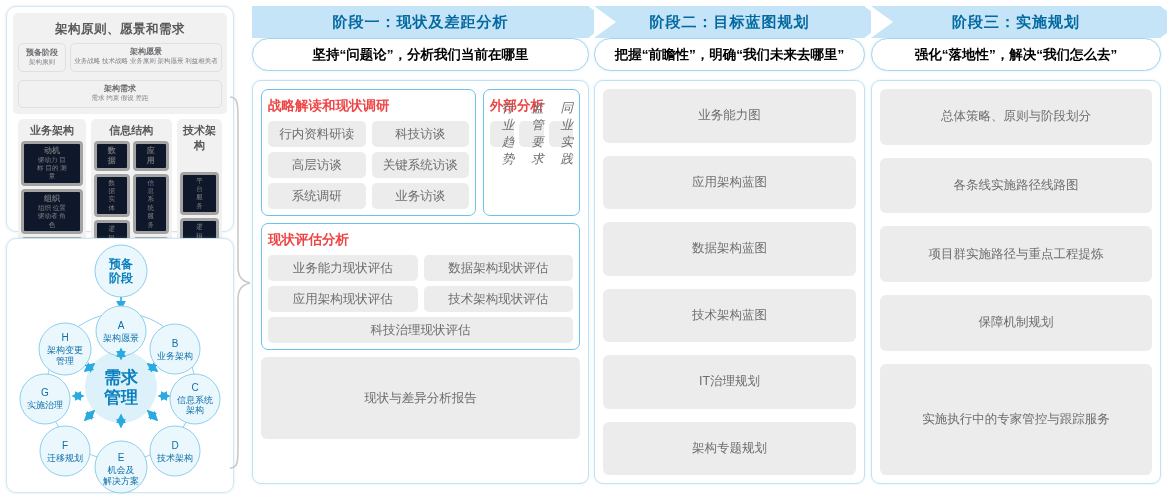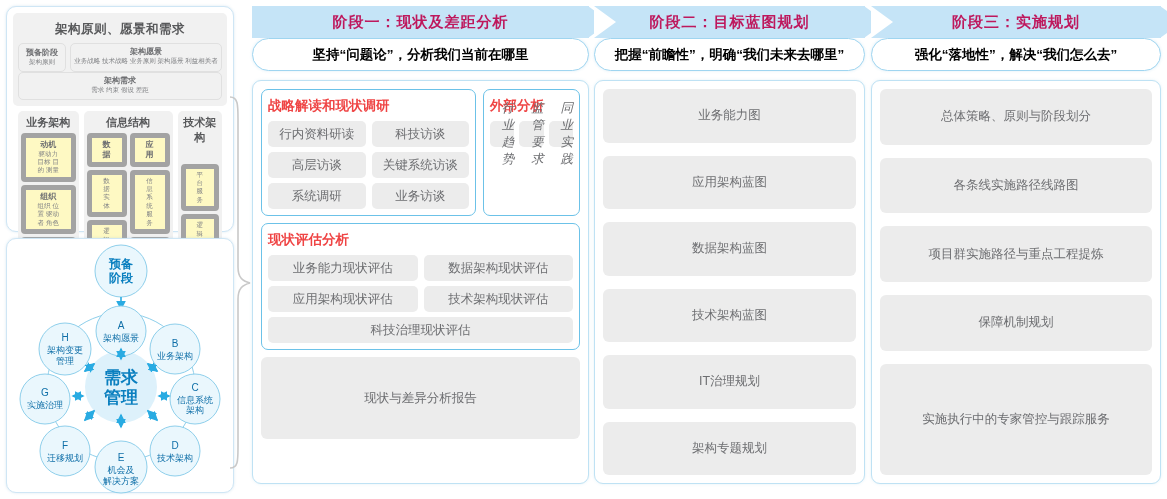--- a/index.html
+++ b/index.html
@@ -35,30 +35,30 @@
   .t-sub{ font-weight:bold; font-size:8px; color:#6d6e71; text-align:center; line-height:1.25; }
   .t-min{ font-size:6.5px; color:#808285; text-align:center; line-height:1.35; }
   .t-min2{ font-size:6.5px; color:#808285; text-align:center; line-height:1.3; }
 
   
   #togaf-top{ padding:5px 5px 6px; }
   #togaf-top .hdr{ margin:3px 0 5px; }
   #row-prep{ display:flex; gap:4px; }
   #prep-box{ width:48px; padding:4px 2px; }
   #vision-box{ flex:1; padding:3px 3px 4px; }
-  #req-box{ margin-top:0; padding:3px 15px 4px; }
+  #req-box{ margin-top:8px; padding:3px 15px 4px;font-family:Liberation Serif, serif; }
 
   
   #pillars{ display:flex; gap:5px; margin-top:5px; padding:0 5px; }
   .pillar{ background:#f1f1f1; border-radius:5px; padding:3px; }
   .pillar-h{ font-weight:bold; font-size:11px; color:#58595b; text-align:center; margin:1px 0 3px; }
   #p-biz{ width:88px; }
   #p-info{ width:92px; }
   #p-tech{ width:58px; }
-  .wbox{ background:#fef9c3; border:5px solid #a3a3a3; border-radius:4px; padding:2px 11px; margin-bottom:3px; }
+  .wbox{ background:#0f172a; border:3px solid #a3a3a3; border-radius:4px; padding:2px 11px; margin-bottom:3px; }
   .wbox:last-child{ margin-bottom:8px; }
   .info-cols{ display:flex; gap:3px; }
   .info-col{ flex:1; }
 
   
   #impl-row{ display:flex; gap:4px; margin:5px 5px 0; background:#f1f1f1; border-radius:5px; padding:4px; align-items:stretch; }
   #impl-label{ width:38px; display:flex; align-items:center; justify-content:center;
      font-weight:bold; font-size:11px; color:#58595b; line-height:1.15; text-align:center; }
   #impl-a{ flex:1; padding:3px 2px; }
   #impl-b{ flex:1; padding:3px 2px; }
@@ -74,21 +74,21 @@
   #phase1{ left:252px; width:337px; }
   #phase2{ left:594px; width:271px; }
   #phase3{ left:871px; width:290px; }
 
   .phase-band{
     position:relative; height:32px;
     background:#c5e4f7;
     display:flex; align-items:center; justify-content:center;
   }
   .phase-band .ptxt{
-    font-weight:bold; font-size:15px; color:#be185d; letter-spacing:1px;
+    font-weight:bold; font-size:15px; color:#0369a1; letter-spacing:1px;
     position:relative; z-index:3;
   }
   
   .chev-right{
     position:absolute; right:-21px; top:0; width:22px; height:32px; z-index:2;
   }
   
   .chev-left{
     position:absolute; left:0; top:0; width:22px; height:32px; z-index:2;
   }

